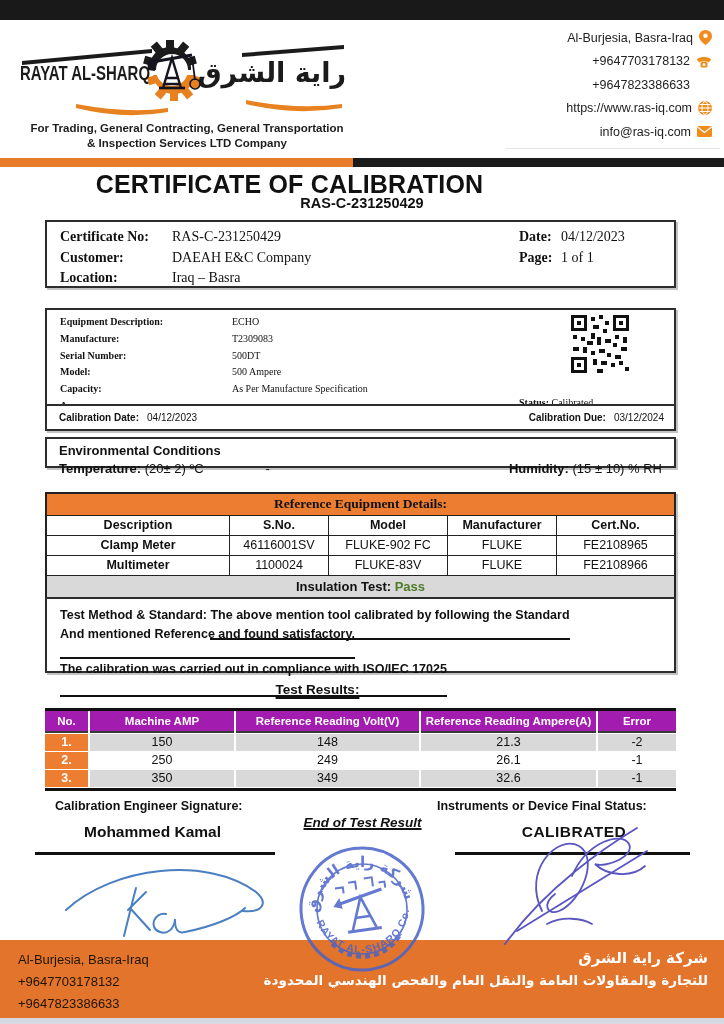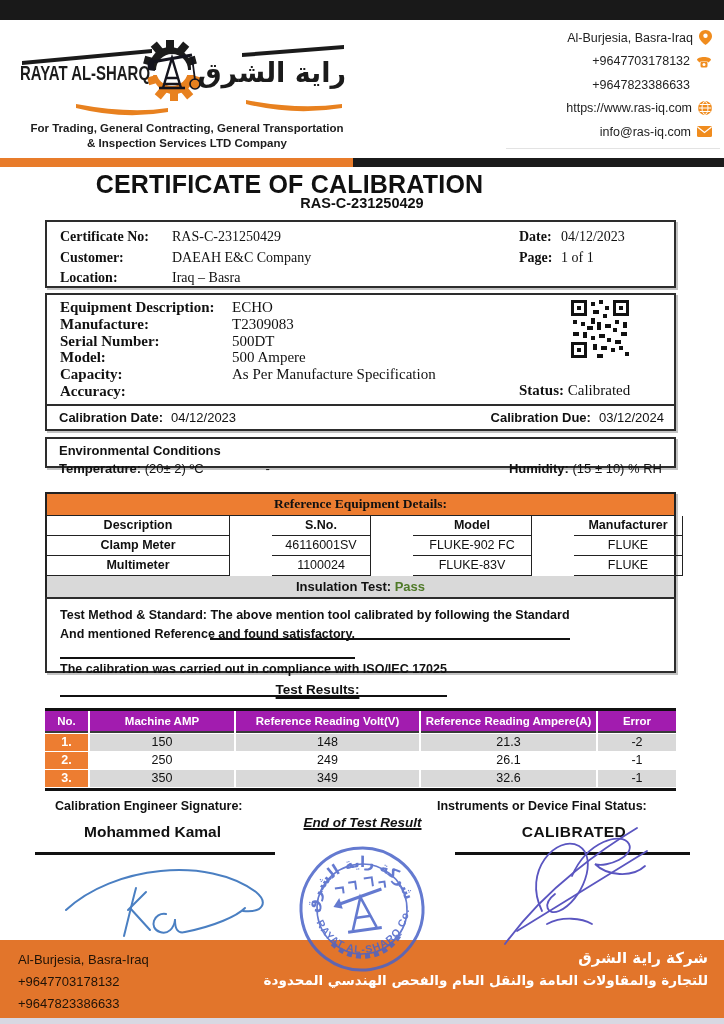--- a/index.html
+++ b/index.html
@@ -39,46 +39,46 @@
   
   .box-info { left:45px; top:220px; width:631px; height:68px;
     font-family:"Liberation Serif", serif; font-size:14px; }
   .box-info .col { position:absolute; top:5px; line-height:20.5px; white-space:nowrap; }
   .ci-labels { left:13px; font-weight:bold; }
   .ci-values { left:125px; }
   .ci-rlabels { left:472px; font-weight:bold; }
   .ci-rvalues { left:514px; }
 
   
-  .box-equip { left:45px; top:293px; width:631px; height:123px;
-    font-family:"Liberation Serif", serif; font-size:15px; }
+  .box-equip { left:45px; top:308px; width:631px; height:123px;
+    font-family:"Liberation Serif", serif; font-size:10px; }
   .eq-labels { position:absolute; left:13px; top:4px; line-height:16.8px; font-weight:bold; white-space:nowrap; }
   .eq-values { position:absolute; left:185px; top:4px; line-height:16.8px; white-space:nowrap; }
   .eq-status { position:absolute; left:472px; top:87px; white-space:nowrap; }
   .eq-status b { font-weight:bold; }
   .qr { position:absolute; left:522px; top:3px; }
 
   
   .box-caldate { left:45px; top:404px; width:631px; height:27px;
     display:flex; align-items:center; justify-content:space-between;
-    padding:0 10px 0 12px; font-size:13px; }
+    padding:0 10px 0 12px; font-size:10px; }
   .box-caldate b { margin-right:8px; }
 
   
   .box-env { left:45px; top:437px; width:631px; height:31px; padding:4px 12px; font-size:13px; }
   .env-line2 { display:flex; margin-top:3px; }
   .env-dash { margin-left:62px; }
   .env-right { margin-left:auto; }
 
   
   .ref-table { left:45px; top:492px; width:631px; border:2px solid #222;
     background:#fff; box-shadow:2px 2px 0 #c3c3c3; font-size:12.5px; }
   .ref-title { background:#ED7D31; text-align:center; font-family:"Liberation Serif", serif;
     font-weight:bold; font-size:13.5px; padding:2px 0 3px; border-bottom:1.5px solid #222; }
-  .ref-row { display:grid; grid-template-columns:183px 99px 119px 109px 1fr;gap:42px; }
+  .ref-row { display:grid; grid-template-columns:183px 99px 119px 109px 1fr; }
   .ref-row > div { padding:2px 2px 3px; text-align:center;
     border-right:1.5px solid #222; border-bottom:1.5px solid #222; }
   .ref-row > div:last-child { border-right:none; }
   .ref-head > div { font-weight:bold; }
   .ref-body > div:first-child { font-weight:bold; }
   .ref-insulation { text-align:center; background:#D9D9D9; font-weight:bold;
     font-size:13px; padding:3px 0 4px; }
   .pass { color:#4f7a28; }
 
   

